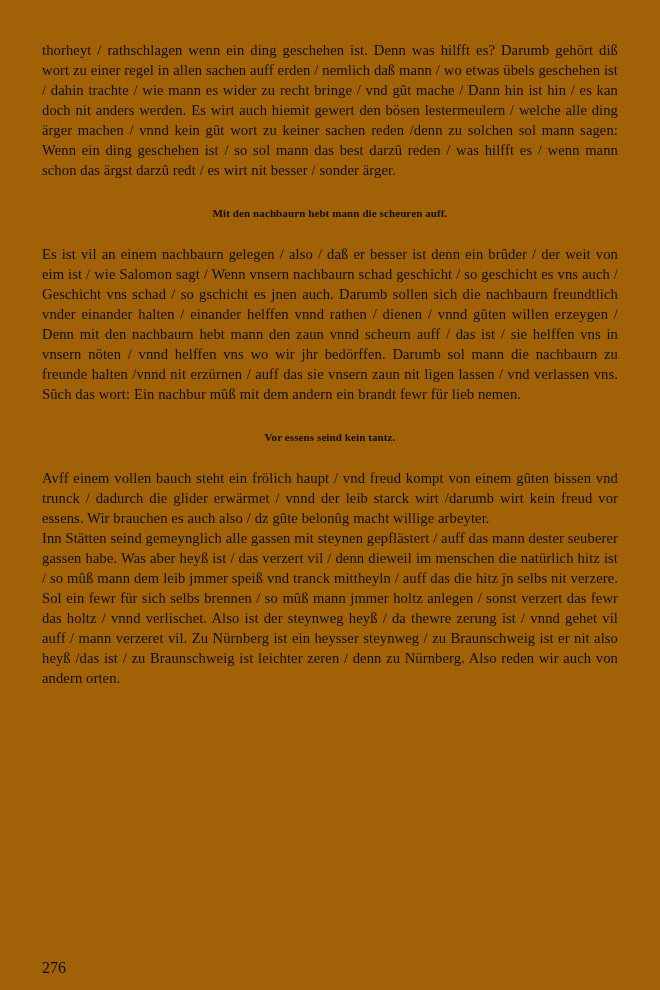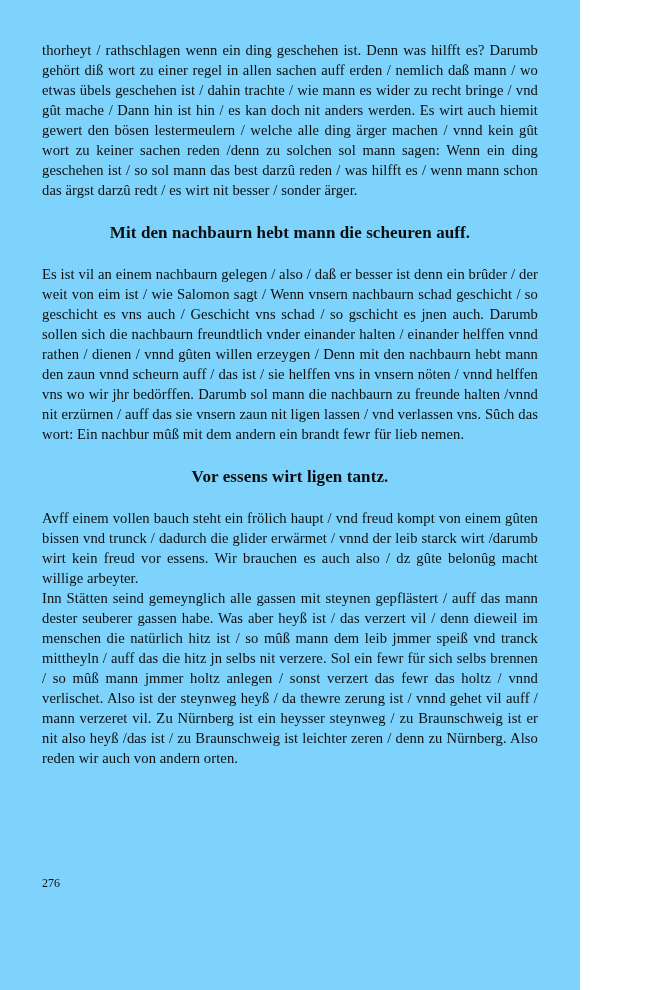--- a/index.html
+++ b/index.html
@@ -2,66 +2,66 @@
 <html><head>
 <meta charset="utf-8">
 <style>
   html, body {
     margin: 0;
     padding: 0;
     background: #ffffff;
   }
   .page {
     position: relative;
-    width: 580px;
+    width: 660px;
     height: 990px;
-    background: #7dd3fc;
+    background: #a16207;
     color: #0d0d0d;
     font-family: "Liberation Serif", "DejaVu Serif", serif;
     box-sizing: border-box;
     padding: 40px 42px 0 42px;
     overflow: hidden;
   }
   .body-text {
     margin: 0;
     font-size: 14.6px;
     line-height: 20px;
     text-align: justify;
     text-justify: inter-word;
     letter-spacing: 0.1px;
   }
   .heading {
     margin: 23px 0 21px 0;
-    font-size: 17px;
+    font-size: 11px;
     line-height: 20px;
     font-weight: 700;
     text-align: center;
     letter-spacing: 0.1px;
   }
   .page-number {
     position: absolute;
     left: 42px;
-    top: 876px;
-    font-size: 12px;
+    top: 961px;
+    font-size: 16px;
     line-height: 14px;
     color: #0d0d0d;
   }
 </style>
 </head>
 <body>
 
 <div class="page">
 
   <p class="body-text">thorheyt / rathschlagen wenn ein ding geschehen ist. Denn was hilfft es? Darumb gehört diß wort zu einer regel in allen sachen auff erden / nemlich daß mann / wo etwas übels geschehen ist / dahin trachte / wie mann es wider zu recht bringe / vnd gût mache / Dann hin ist hin / es kan doch nit anders werden. Es wirt auch hiemit gewert den bösen lestermeulern / welche alle ding ärger machen / vnnd kein gût wort zu keiner sachen reden /denn zu solchen sol mann sagen: Wenn ein ding geschehen ist / so sol mann das best darzû reden / was hilfft es / wenn mann schon das ärgst darzû redt / es wirt nit besser / sonder ärger.</p>
 
   <h2 class="heading">Mit den nachbaurn hebt mann die scheuren auff.</h2>
 
   <p class="body-text">Es ist vil an einem nachbaurn gelegen / also / daß er besser ist denn ein brûder / der weit von eim ist / wie Salomon sagt / Wenn vnsern nachbaurn schad geschicht / so geschicht es vns auch / Geschicht vns schad / so gschicht es jnen auch. Darumb sollen sich die nachbaurn freundtlich vnder einander halten / einander helffen vnnd rathen / dienen / vnnd gûten willen erzeygen / Denn mit den nachbaurn hebt mann den zaun vnnd scheurn auff / das ist / sie helffen vns in vnsern nöten / vnnd helffen vns wo wir jhr bedörffen. Darumb sol mann die nachbaurn zu freunde halten /vnnd nit erzürnen / auff das sie vnsern zaun nit ligen lassen / vnd verlassen vns. Sûch das wort: Ein nachbur mûß mit dem andern ein brandt fewr für lieb nemen.</p>
 
-  <h2 class="heading">Vor essens wirt ligen tantz.</h2>
+  <h2 class="heading">Vor essens seind kein tantz.</h2>
 
   <p class="body-text">Avff einem vollen bauch steht ein frölich haupt / vnd freud kompt von einem gûten bissen vnd trunck / dadurch die glider erwärmet / vnnd der leib starck wirt /darumb wirt kein freud vor essens. Wir brauchen es auch also / dz gûte belonûg macht willige arbeyter.</p>
 
 
   <p class="body-text">Inn Stätten seind gemeynglich alle gassen mit steynen gepflästert / auff das mann dester seuberer gassen habe. Was aber heyß ist / das verzert vil / denn dieweil im menschen die natürlich hitz ist / so mûß mann dem leib jmmer speiß vnd tranck mittheyln / auff das die hitz jn selbs nit verzere. Sol ein fewr für sich selbs brennen / so mûß mann jmmer holtz anlegen / sonst verzert das fewr das holtz / vnnd verlischet. Also ist der steynweg heyß / da thewre zerung ist / vnnd gehet vil auff / mann verzeret vil. Zu Nürnberg ist ein heysser steynweg / zu Braunschweig ist er nit also heyß /das ist / zu Braunschweig ist leichter zeren / denn zu Nürnberg. Also reden wir auch von andern orten.</p>
 
   <div class="page-number">276</div>
 
 </div>
 

